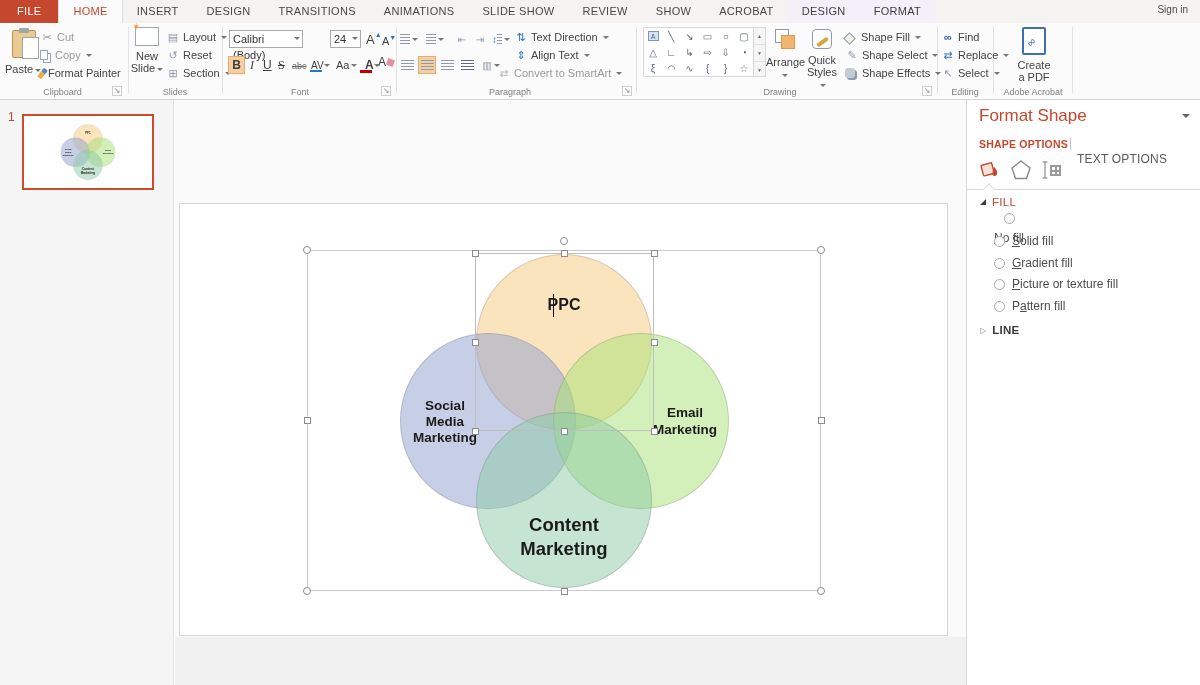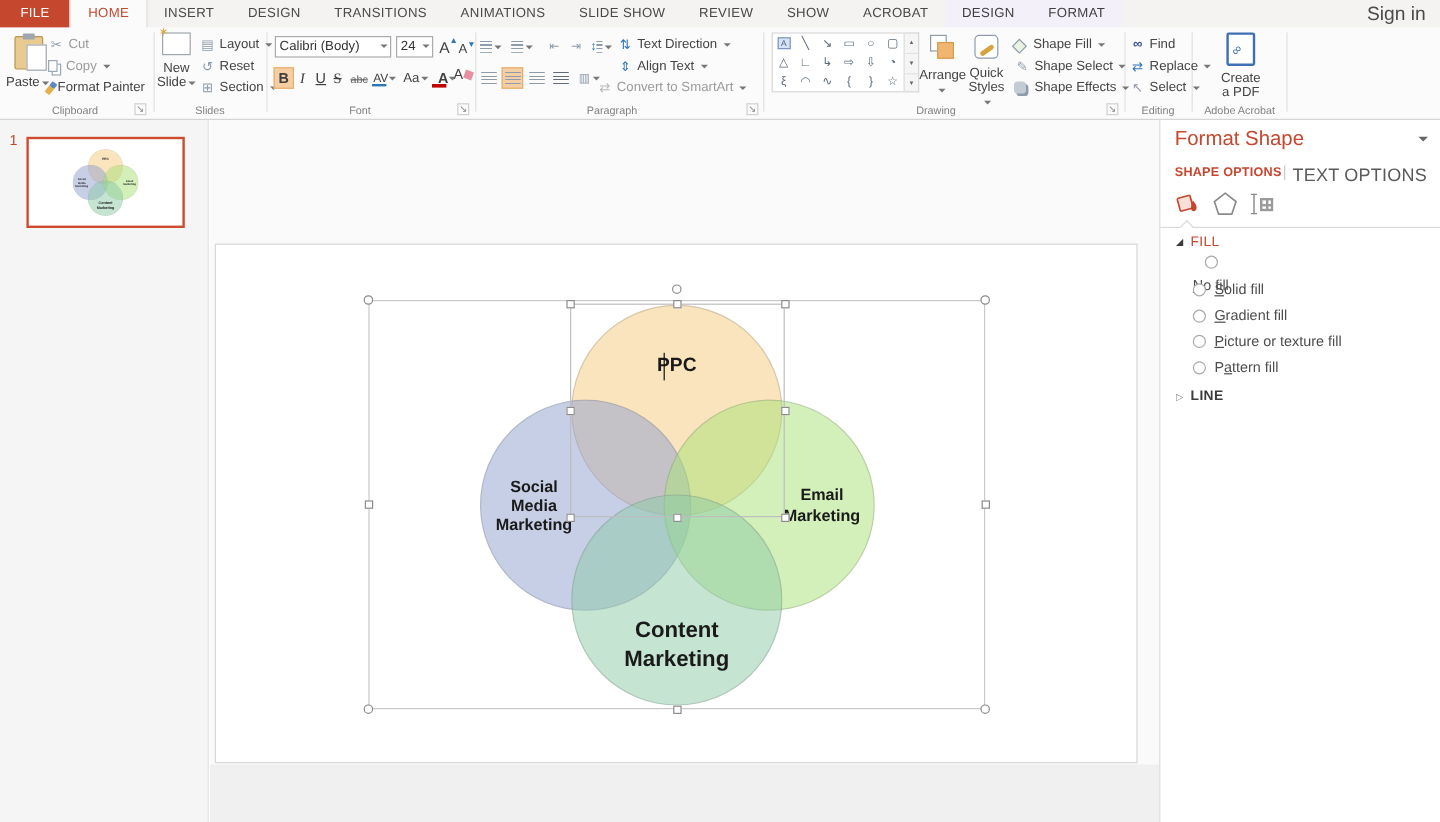--- a/index.html
+++ b/index.html
@@ -7,21 +7,21 @@
   body { font-family:"Liberation Sans", sans-serif; background:#fff; position:relative; }
   #app { position:absolute; left:0; top:0; width:1200px; height:685px; background:#fff; }
 
   
   #tabbar { position:absolute; left:0; top:0; width:1200px; height:23px; background:#F4F3F2; }
   #tabs { position:absolute; left:0; top:0; height:23px; display:flex; }
   .tab { height:23px; line-height:23px; padding:0 14px; font-size:11px; letter-spacing:.3px; color:#484848; cursor:default; }
   .tab.file { background:#C5472E; color:#fff; padding:0 17px; }
   .tab.active { background:#FBFBFB; color:#C5472E; border-left:1px solid #DCDCDC; border-right:1px solid #DCDCDC; }
   .tab.contextual { background:#F3F0FA; color:#3E3E3E; }
-  #signin { position:absolute; right:12px; top:4px; font-size:16px; color:#4B4B4B; }
+  #signin { position:absolute; right:12px; top:4px; font-size:10px; color:#4B4B4B; }
 
   
   #ribbon { position:absolute; left:0; top:23px; width:1200px; height:77px; background:#FBFBFB; border-bottom:1px solid #D4D4D4; font-size:11px; color:#444; }
   .gdiv { position:absolute; top:4px; height:66px; width:1px; background:#E2E2E2; }
   .grp-label { position:absolute; top:64px; font-size:9px; color:#808080; text-align:center; }
   .launcher { position:absolute; top:63px; font-size:8px; color:#8A8A8A; border:1px solid #D0D0D0; width:10px; height:10px; line-height:8px; text-align:center; }
   .rl { position:absolute; white-space:nowrap; color:#444; cursor:default; display:flex; align-items:center; gap:3px; height:16px; }
   .rl.disabled { color:#9B9B9B; }
   .gi { font-size:11px; color:#8E9BAA; width:14px; text-align:center; display:inline-block; }
   .dd::after { content:""; display:inline-block; border:3px solid transparent; border-top-color:#777; margin-left:2px; vertical-align:middle; margin-top:3px; }
@@ -81,21 +81,21 @@
   .h-sq { position:absolute; width:7px; height:7px; background:#fff; border:1px solid #8C8C8C; }
   .h-ci { position:absolute; width:8px; height:8px; background:#fff; border:1px solid #8C8C8C; border-radius:50%; }
   #text-caret { position:absolute; left:373px; top:90px; width:1px; height:23px; background:#111; }
 
   
   #format-pane { position:absolute; left:966px; top:0; width:234px; height:585px; background:#fff; border-left:1px solid #DBDBDB; }
   #pane-title { position:absolute; left:12px; top:6px; font-size:17px; color:#C5472E; }
   #pane-menu-arrow { position:absolute; right:10px; top:14px; border:4px solid transparent; border-top-color:#666; }
   #pane-tab-shape { position:absolute; left:12px; top:38px; font-size:10.5px; font-weight:bold; color:#C5472E; letter-spacing:.2px; }
   #pane-tab-divider { position:absolute; left:103px; top:38px; width:1px; height:12px; background:#C9C9C9; }
-  #pane-tab-text { position:absolute; left:110px; top:38px; font-size:15px; color:#5A5A5A; letter-spacing:.2px; }
+  #pane-tab-text { position:absolute; left:110px; top:52px; font-size:12px; color:#5A5A5A; letter-spacing:.2px; }
   .pane-icon { position:absolute; top:57px; width:26px; height:26px; display:flex; align-items:center; justify-content:center; }
   #pane-sep { position:absolute; left:0; top:89px; width:234px; height:1px; background:#D9D9D9; }
   #pane-notch { position:absolute; left:18px; top:85px; width:8px; height:8px; background:#fff; border-left:1px solid #D9D9D9; border-top:1px solid #D9D9D9; transform:rotate(45deg); }
   #fill-header { position:absolute; left:13px; top:96px; display:flex; align-items:center; gap:6px; }
   #fill-tri { width:0; height:0; border-bottom:6px solid #3B3B3B; border-left:6px solid transparent; }
   #fill-title { font-size:11.5px; font-weight:normal; color:#C5472E; letter-spacing:.3px; }
   #fill-options { position:absolute; left:27px; top:110px; width:200px; }
   .fill-opt { position:absolute; left:0; display:flex; align-items:center; gap:7px; height:14px; }
   .radio { width:11px; height:11px; border-radius:50%; border:1px solid #ABABAB; background:#fff; flex:0 0 auto; }
   .fill-opt label { font-size:12px; color:#4D4D4D; white-space:nowrap; }
@@ -167,21 +167,21 @@
     <div class="rl" style="left:166px;top:24px">
       <span class="gi">↺</span>
       <span>Reset</span>
     </div>
     <div class="rl dd" style="left:166px;top:42px">
       <span class="gi">⊞</span>
       <span>Section</span>
     </div>
     <div class="grp-label" style="left:140px;width:70px">Slides</div>
 
-    <div class="fontbox" style="left:229px;top:7px;width:97px">
+    <div class="fontbox" style="left:229px;top:7px;width:74px">
       <span>Calibri (Body)</span><span class="fb-arrow"></span>
     </div>
     <div class="fontbox" style="left:330px;top:7px;width:31px">
       <span>24</span><span class="fb-arrow"></span>
     </div>
     <div class="fbtn" style="left:364px;top:7px;font-size:13px">
         <span>A</span>
         <span style="color:#2E75B6;font-size:7px;position:relative;top:-5px">▲</span>
       </div>
     <div class="fbtn" style="left:380px;top:9px;font-size:11px">

